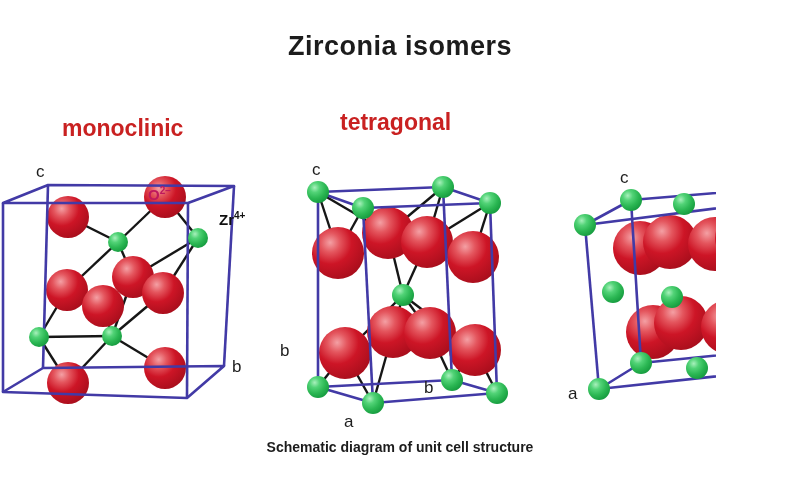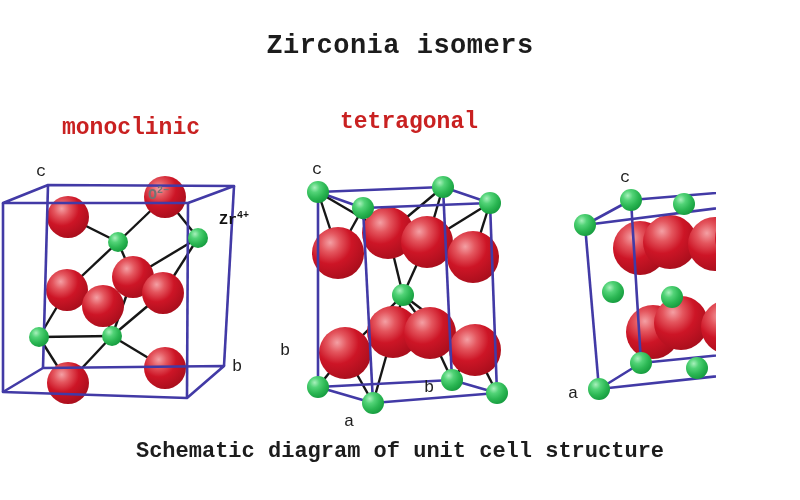--- a/index.html
+++ b/index.html
@@ -1,26 +1,26 @@
 <!DOCTYPE html>
 <html><head>
 <meta charset="utf-8">
 <style>
   html,body{margin:0;padding:0;background:#ffffff;}
   #canvas{position:relative;width:716px;height:500px;background:#ffffff;overflow:hidden;
-          font-family:Liberation Mono, monospace;}
+          font-family:Liberation Sans, sans-serif;}
   .abs{position:absolute;}
   .page-title{left:0;top:31px;width:800px;text-align:center;font-size:27px;font-weight:700;
               color:#1c1c1c;letter-spacing:.5px;}
-  .caption{left:0;top:439px;width:800px;text-align:center;font-size:22px;font-weight:700;color:#1c1c1c;}
+  .caption{left:0;top:439px;width:800px;text-align:center;font-size:14px;font-weight:700;color:#1c1c1c;}
   .struct-label{font-size:23px;font-weight:700;color:#c92121;}
   .axis-label{font-size:17px;font-weight:500;color:#1e1e1e;}
   .ion-label{font-size:15px;font-weight:700;line-height:1;}
   .ion-label sup{font-size:10px;font-weight:700;}
-  .ox-label{color:#737373;}
+  .ox-label{color:#be185d;}
   .zr-label{color:#101010;font-weight:600;margin-left:28px;}
   svg{display:block;}
   .edge{stroke:#423aa6;stroke-width:2.6;fill:none;stroke-linejoin:round;}
   .bond{stroke:#161616;stroke-width:2.4;}
 </style>
 </head>
 <body>
 
 <div id="canvas">
 

